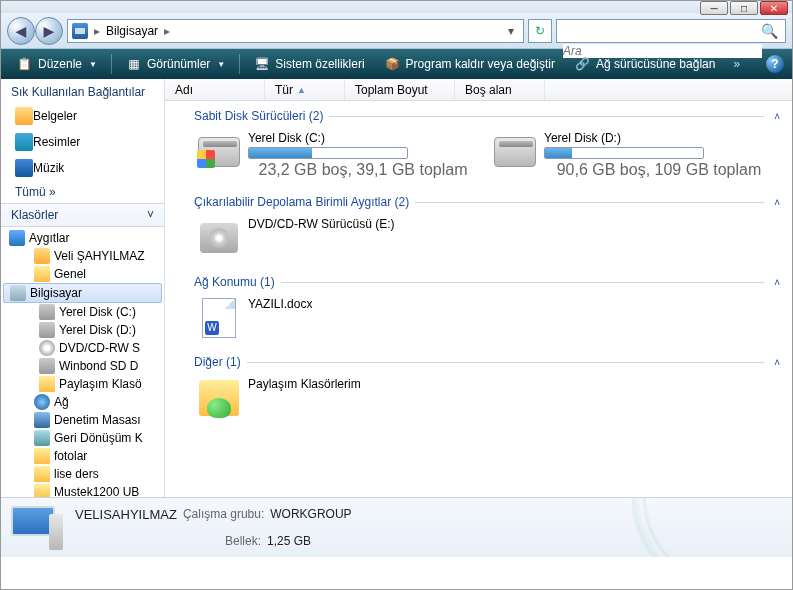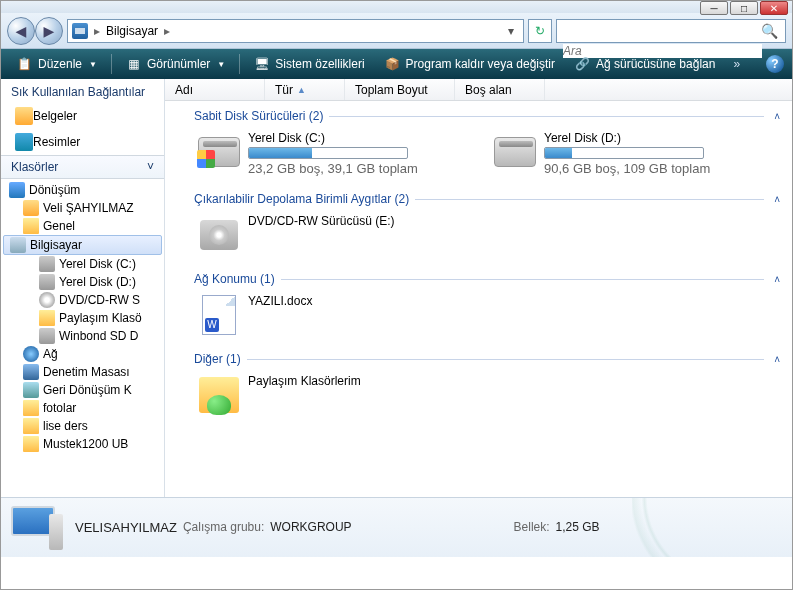--- a/index.html
+++ b/index.html
@@ -53,21 +53,21 @@
 .ticon { width:16px; height:16px; flex-shrink:0;}
 .ticon.desktop{background:linear-gradient(#6af,#27b);border-radius:2px;}
 .ticon.user{background:linear-gradient(#fd8,#fa3);border-radius:2px;}
 .ticon.folder{background:linear-gradient(#fe9,#fb4);border-radius:1px;}
 .ticon.computer{background:linear-gradient(#cde,#8ab);border-radius:2px;}
 .ticon.drive{background:linear-gradient(#ccc,#999);border-radius:2px;}
 .ticon.cd{background:radial-gradient(circle,#fff 20%,#bbb 60%,#888);border-radius:50%;}
 .ticon.net{background:radial-gradient(circle,#8cf,#159);border-radius:50%;}
 .ticon.cp{background:linear-gradient(#8be,#369);border-radius:2px;}
 .ticon.trash{background:linear-gradient(#ade,#599);border-radius:2px;}
-.ind1{padding-left:22px;} .ind2{padding-left:38px;}
+.ind1{padding-left:33px;} .ind2{padding-left:38px;}
 
 
 .rightpane { flex:1; display:flex; flex-direction:column; background:#fff;}
 .colhdr { height:22px; background:linear-gradient(#fdfdfe,#f0f2f5); border-bottom:1px solid #d8dce0; display:flex; align-items:flex-start;}
 .col { padding:0 10px; border-right:1px solid #e4e8ec; height:100%; display:flex; align-items:center; gap:4px;}
 .col.sorted { color:#000;}
 .sortarrow { color:#5a8ac8; font-size:9px;}
 .content { flex:1; overflow:auto; padding:4px 8px 8px;}
 .group { margin-bottom:8px;margin-left:21px;}
 .grouphdr { display:flex; align-items:center; gap:6px; color:#1a4a9a; padding:4px 0;}
@@ -84,29 +84,29 @@
 .sdicon { width:38px; height:28px; background:linear-gradient(#e0e0e0,#b0b0b0); border-radius:4px 4px 4px 4px; position:relative;}
 .docicon { width:34px; height:40px; background:#fff; border:1px solid #9ac; position:relative;}
 .docicon::before{content:"";position:absolute;right:0;top:0;width:10px;height:10px;background:linear-gradient(135deg,#fff 50%,#cde 50%);}
 .docicon::after{content:"W";position:absolute;left:2px;bottom:2px;width:14px;height:14px;background:#2a5aca;color:#fff;font-size:10px;text-align:center;line-height:14px;border-radius:2px;}
 .shareicon{width:40px;height:36px;background:linear-gradient(#fe9,#fb4);border-radius:3px;position:relative;}
 .shareicon::after{content:"";position:absolute;left:8px;bottom:-2px;width:24px;height:20px;background:radial-gradient(circle at 30% 30%,#8e8,#3a3);border-radius:50% 50% 40% 40%;}
 .iteminfo { display:flex; flex-direction:column; gap:2px; flex:1;}
 .itemname { color:#000;}
 .usagebar { width:160px; height:12px; border:1px solid #8a9aaa; border-radius:2px; background:#fff; overflow:hidden;}
 .usagefill { height:100%; background:linear-gradient(#6db8e8,#3a8acc);}
-.usagetext { color:#666; font-size:13px;}
+.usagetext { color:#666; font-size:16px;text-align:center;}
 
 
 .statusbar { height:60px; background:linear-gradient(#f4f8fc,#e8f0f8); border-top:1px solid #c8d4e0; display:flex; align-items:center; padding:6px 10px; gap:12px; position:relative; overflow:hidden;}
 .statusbar::after{content:"";position:absolute;right:-40px;bottom:-40px;width:200px;height:200px;background:radial-gradient(circle,transparent 60%,rgba(120,180,160,0.15) 62%,transparent 64%,rgba(120,180,160,0.12) 70%,transparent 72%);}
 .pcicon { width:52px; height:44px; position:relative;}
 .pcmon { width:44px; height:30px; background:linear-gradient(#5aa0e0,#2a70c0); border:2px solid #d0d8e0; border-radius:3px;}
 .pctower{ position:absolute; right:0; bottom:0; width:14px; height:36px; background:linear-gradient(#e8e8e8,#b8b8b8); border-radius:2px;}
-.statusinfo { display:flex; flex-direction:row; gap:12px;}
+.statusinfo { display:flex; flex-direction:column; gap:12px;}
 .statusrow { display:flex; gap:6px;}
 .statuslabel { color:#666; min-width:96px; text-align:right;}
 .statusval { color:#222;}
 .pcname { font-size:13px; color:#222;}
 </style>
 </head>
 <body>
 
 <div class="titlebar">
   <div class="winbtns">
@@ -170,28 +170,33 @@
   <div class="leftpane">
     <div class="favhdr">Sık Kullanılan Bağlantılar</div>
     <div class="favitem">
         <div class="favicon doc"></div>
         <span>Belgeler</span>
       </div>
     <div class="favitem">
         <div class="favicon pic"></div>
         <span>Resimler</span>
       </div>
+    <div class="favitem">
+        <div class="favicon mus"></div>
+        <span>Müzik</span>
+      </div>
+    <div class="favmore">Tümü »</div>
     <div class="foldhdr">
       <span>Klasörler</span>
       <span>˅</span>
     </div>
     <div class="tree" id="tree">
         <div class="tnode ind0">
           <div class="ticon desktop"></div>
-          <span>Dönüşüm</span>
+          <span>Aygıtlar</span>
         </div>
         <div class="tnode ind1">
           <div class="ticon user"></div>
           <span>Veli ŞAHYILMAZ</span>
         </div>
         <div class="tnode ind1">
           <div class="ticon folder"></div>
           <span>Genel</span>
         </div>
         <div class="tnode ind1 sel">
@@ -204,26 +209,26 @@
         </div>
         <div class="tnode ind2">
           <div class="ticon drive"></div>
           <span>Yerel Disk (D:)</span>
         </div>
         <div class="tnode ind2">
           <div class="ticon cd"></div>
           <span>DVD/CD-RW S</span>
         </div>
         <div class="tnode ind2">
-          <div class="ticon folder"></div>
-          <span>Paylaşım Klasö</span>
-        </div>
-        <div class="tnode ind2">
           <div class="ticon drive"></div>
           <span>Winbond SD D</span>
+        </div>
+        <div class="tnode ind2">
+          <div class="ticon folder"></div>
+          <span>Paylaşım Klasö</span>
         </div>
         <div class="tnode ind1">
           <div class="ticon net"></div>
           <span>Ağ</span>
         </div>
         <div class="tnode ind1">
           <div class="ticon cp"></div>
           <span>Denetim Masası</span>
         </div>
         <div class="tnode ind1">

